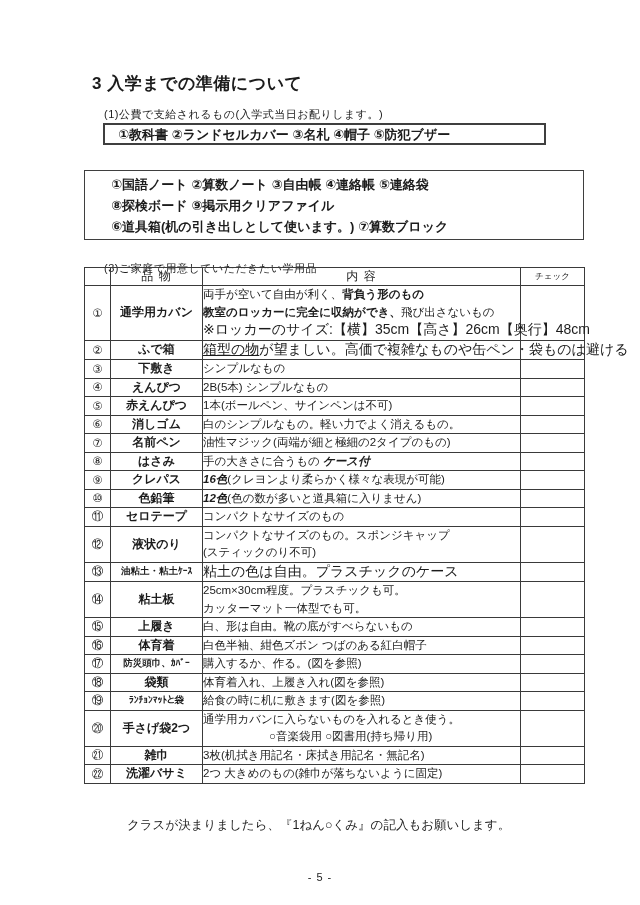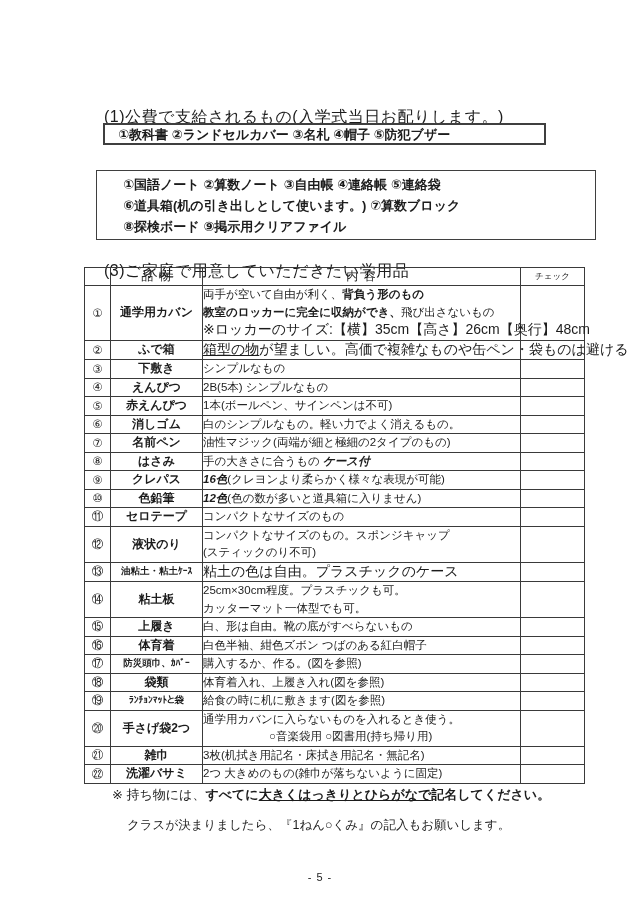--- a/index.html
+++ b/index.html
@@ -1,27 +1,27 @@
 <!DOCTYPE html>
 <html lang="ja"><head>
 <meta charset="utf-8">
 <style>
   html,body{margin:0;padding:0;background:#ffffff;}
   body{width:640px;height:905px;font-family:"Liberation Sans","DejaVu Sans",sans-serif;color:#1c1c1c;}
   .page{position:relative;width:640px;height:905px;background:#fff;overflow:hidden;}
 
   .title{position:absolute;left:92px;top:72px;font-size:17px;font-weight:bold;letter-spacing:0.5px;}
-  .heading{position:absolute;font-size:16px;letter-spacing:0.5px;}
+  .heading{position:absolute;font-size:11px;letter-spacing:0.5px;}
   .h1{left:104px;top:107px;}
   .h2{left:104px;top:152px;}
   .h3{left:104px;top:248px;margin-top:13px;}
 
   .box{position:absolute;border:2px solid #3f3f3f;box-sizing:border-box;font-weight:bold;}
   .box1{left:103px;top:123px;width:443px;height:22px;font-size:13px;line-height:19px;padding-left:13px;white-space:nowrap;}
-  .box2{left:96px;top:170px;width:500px;height:70px;border-width:1.5px;font-size:13px;padding:3px 0 0 26px;}
+  .box2{left:84px;top:170px;width:500px;height:70px;border-width:1.5px;font-size:13px;padding:3px 0 0 26px;}
   .box-line{line-height:21px;white-space:nowrap;}
 
   table.supplies{position:absolute;left:84px;top:267px;width:500px;border-collapse:collapse;table-layout:fixed;}
   table.supplies th,table.supplies td{border:1px solid #3a3a3a;padding:0;vertical-align:middle;}
   col.c-no{width:26px;}
   col.c-item{width:92px;}
   col.c-content{width:318px;}
   col.c-check{width:64px;}
   th{font-weight:normal;font-size:12px;height:17px;letter-spacing:1px;}
   th.check-h{font-size:8.5px;letter-spacing:0;}
@@ -39,30 +39,31 @@
   .note{position:absolute;font-size:13px;white-space:nowrap;}
   .note1{left:112px;top:786px;}
   .note2{left:127px;top:817px;font-size:12.5px;}
   .pagenum{position:absolute;left:0;top:871px;width:100%;text-align:center;font-size:11px;letter-spacing:1px;}
 </style>
 </head>
 <body>
 
 <div class="page">
 
+  <div class="title">3 入学までの準備について</div>
 
   <div class="heading h1">(1)公費で支給されるもの(入学式当日お配りします。)</div>
   <div class="box box1">
     <span>①教科書 ②ランドセルカバー ③名札 ④帽子 ⑤防犯ブザー</span>
   </div>
 
   <div class="box box2" id="box2">
       <div class="box-line">①国語ノート ②算数ノート ③自由帳  ④連絡帳  ⑤連絡袋</div>
+      <div class="box-line">⑧探検ボード ⑨掲示用クリアファイル</div>
       <div class="box-line">⑥道具箱(机の引き出しとして使います。) ⑦算数ブロック</div>
-      <div class="box-line">⑧探検ボード ⑨掲示用クリアファイル</div>
     </div>
 
   <div class="heading h3">(3)ご家庭で用意していただきたい学用品</div>
 
   <table class="supplies">
     <colgroup>
       <col class="c-no">
         <col class="c-item">
         <col class="c-content">
         <col class="c-check">
@@ -253,18 +254,17 @@
           <td class="no">㉒</td>
           <td class="item">洗濯バサミ</td>
           <td class="content">
             <div class="line"><span>2つ 大きめのもの(雑巾が落ちないように固定)</span></div>
           </td>
           <td></td>
         </tr>
       </tbody>
   </table>
 
-  <div class="note note1" id="note1"><span>※ 持ち物には、</span><span class="b">すべてに</span><span class="b u">大きくはっきりとひらがなで</span><span class="b">記名してください。</span></div>
   <div class="note note2" id="note2"><span>クラスが決まりましたら、『1ねん○くみ』の記入もお願いします。</span></div>
 
   <div class="pagenum">- 5 -</div>
 
 </div>
 
 </body></html>

